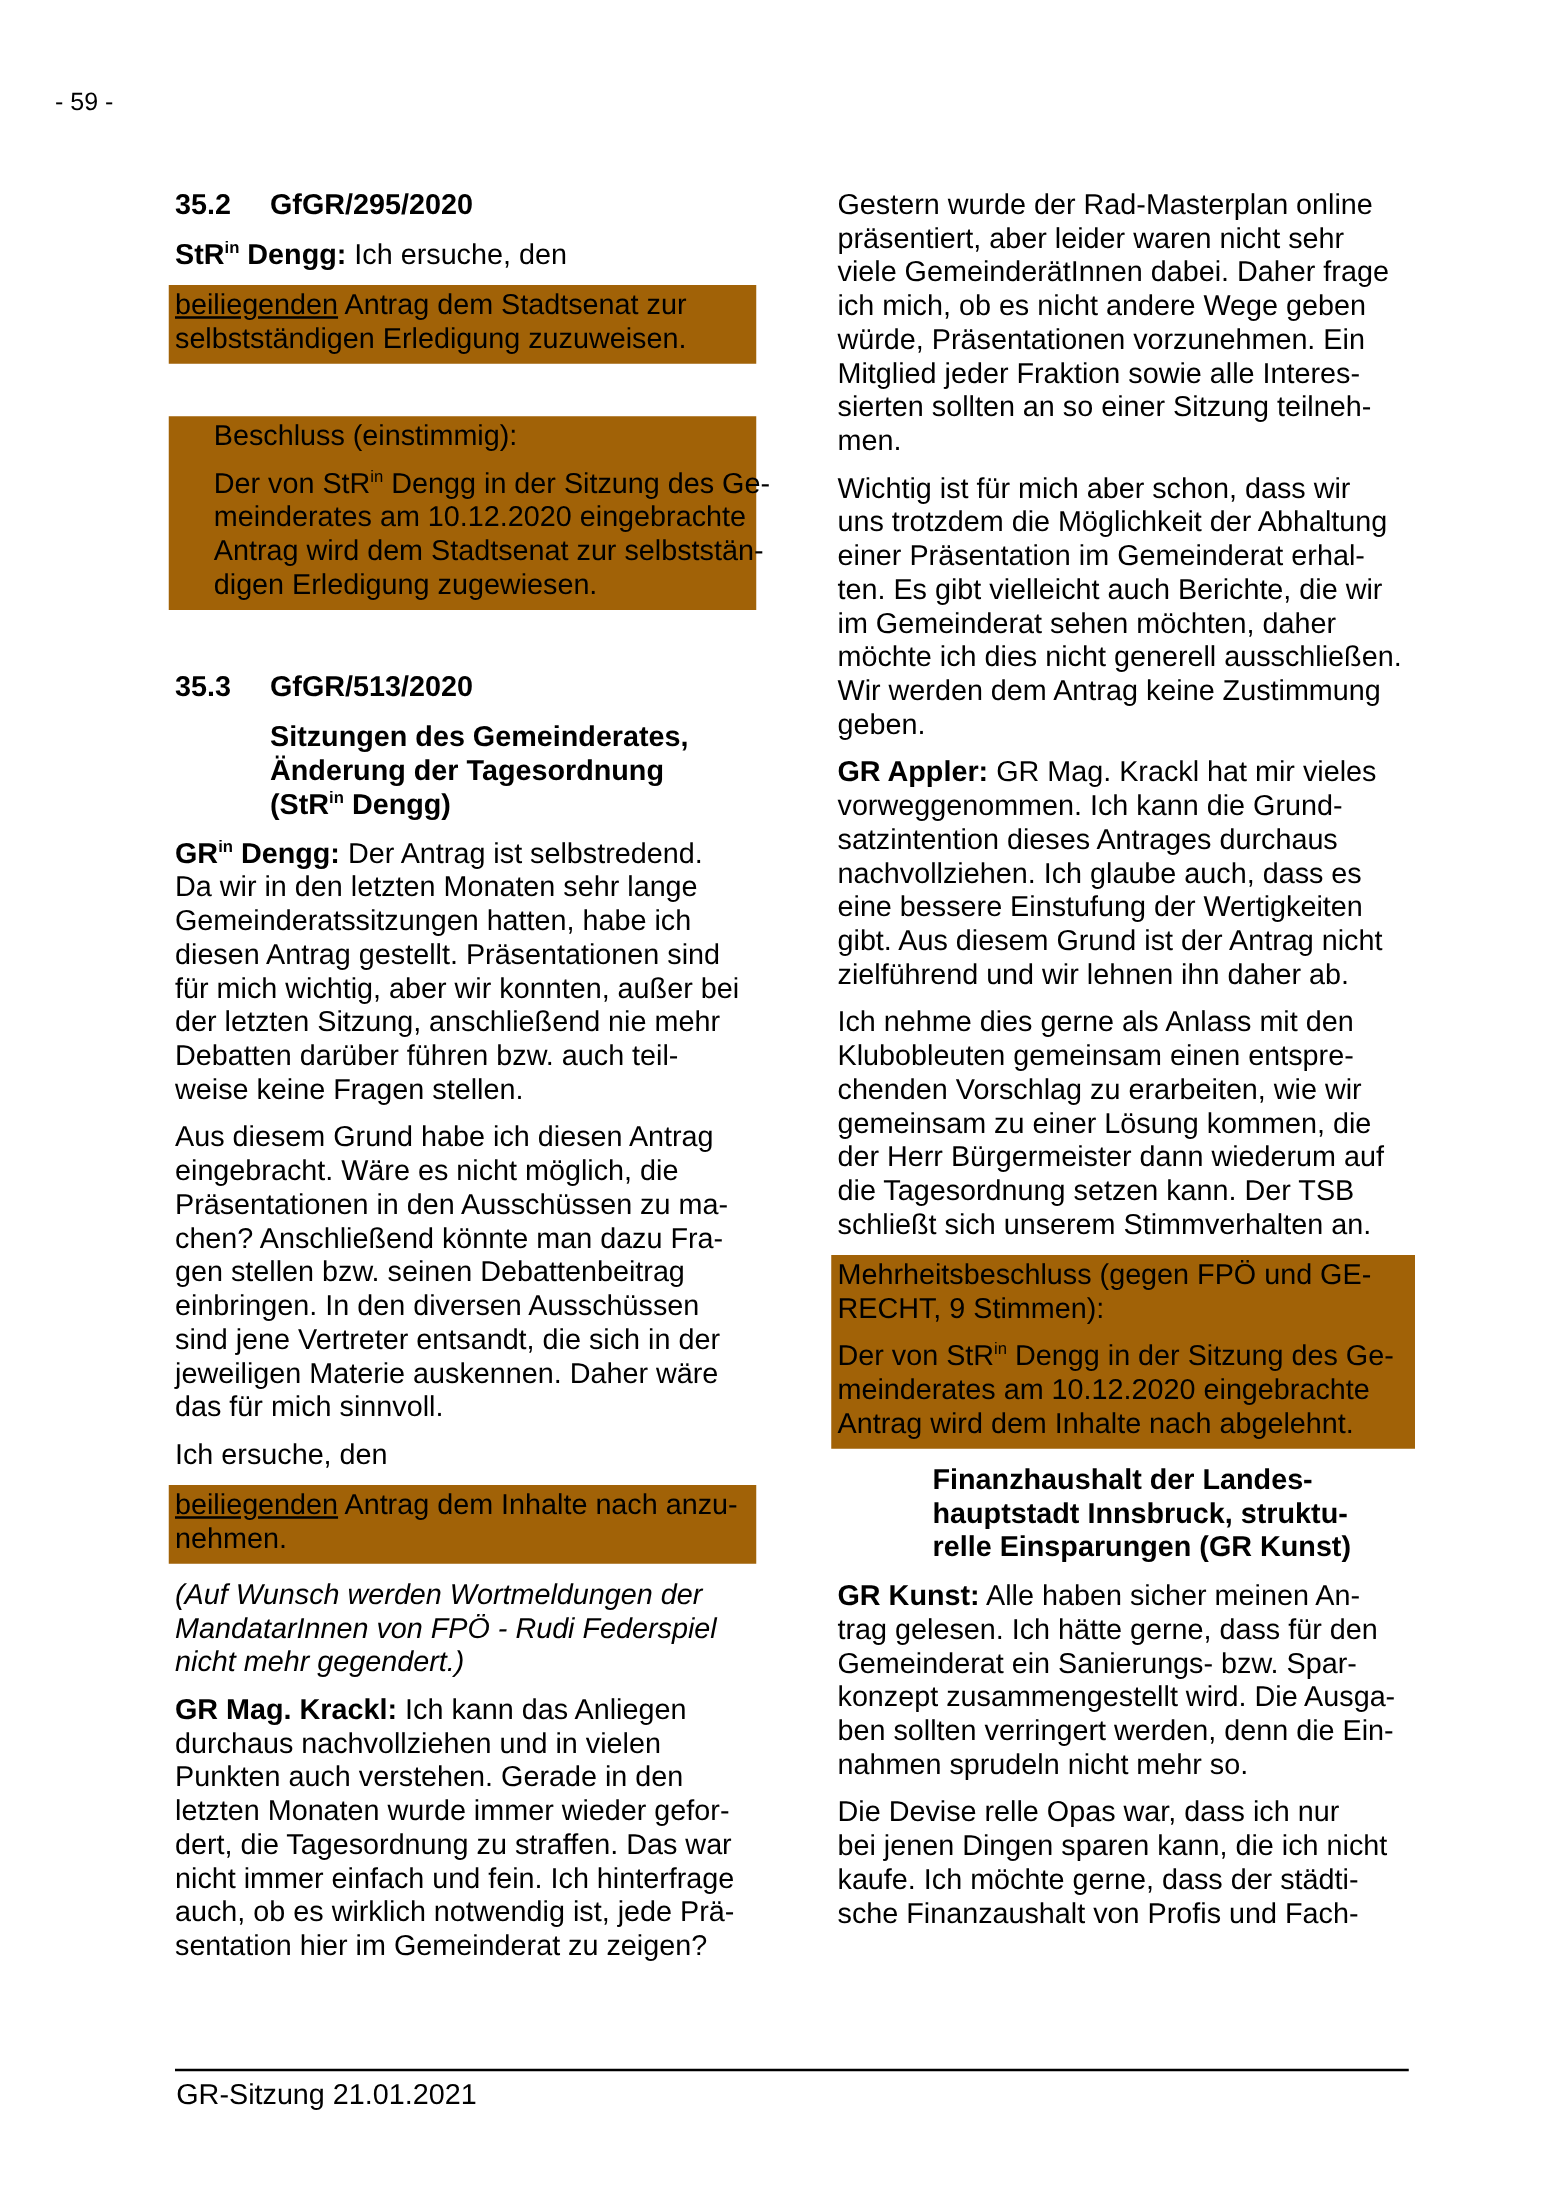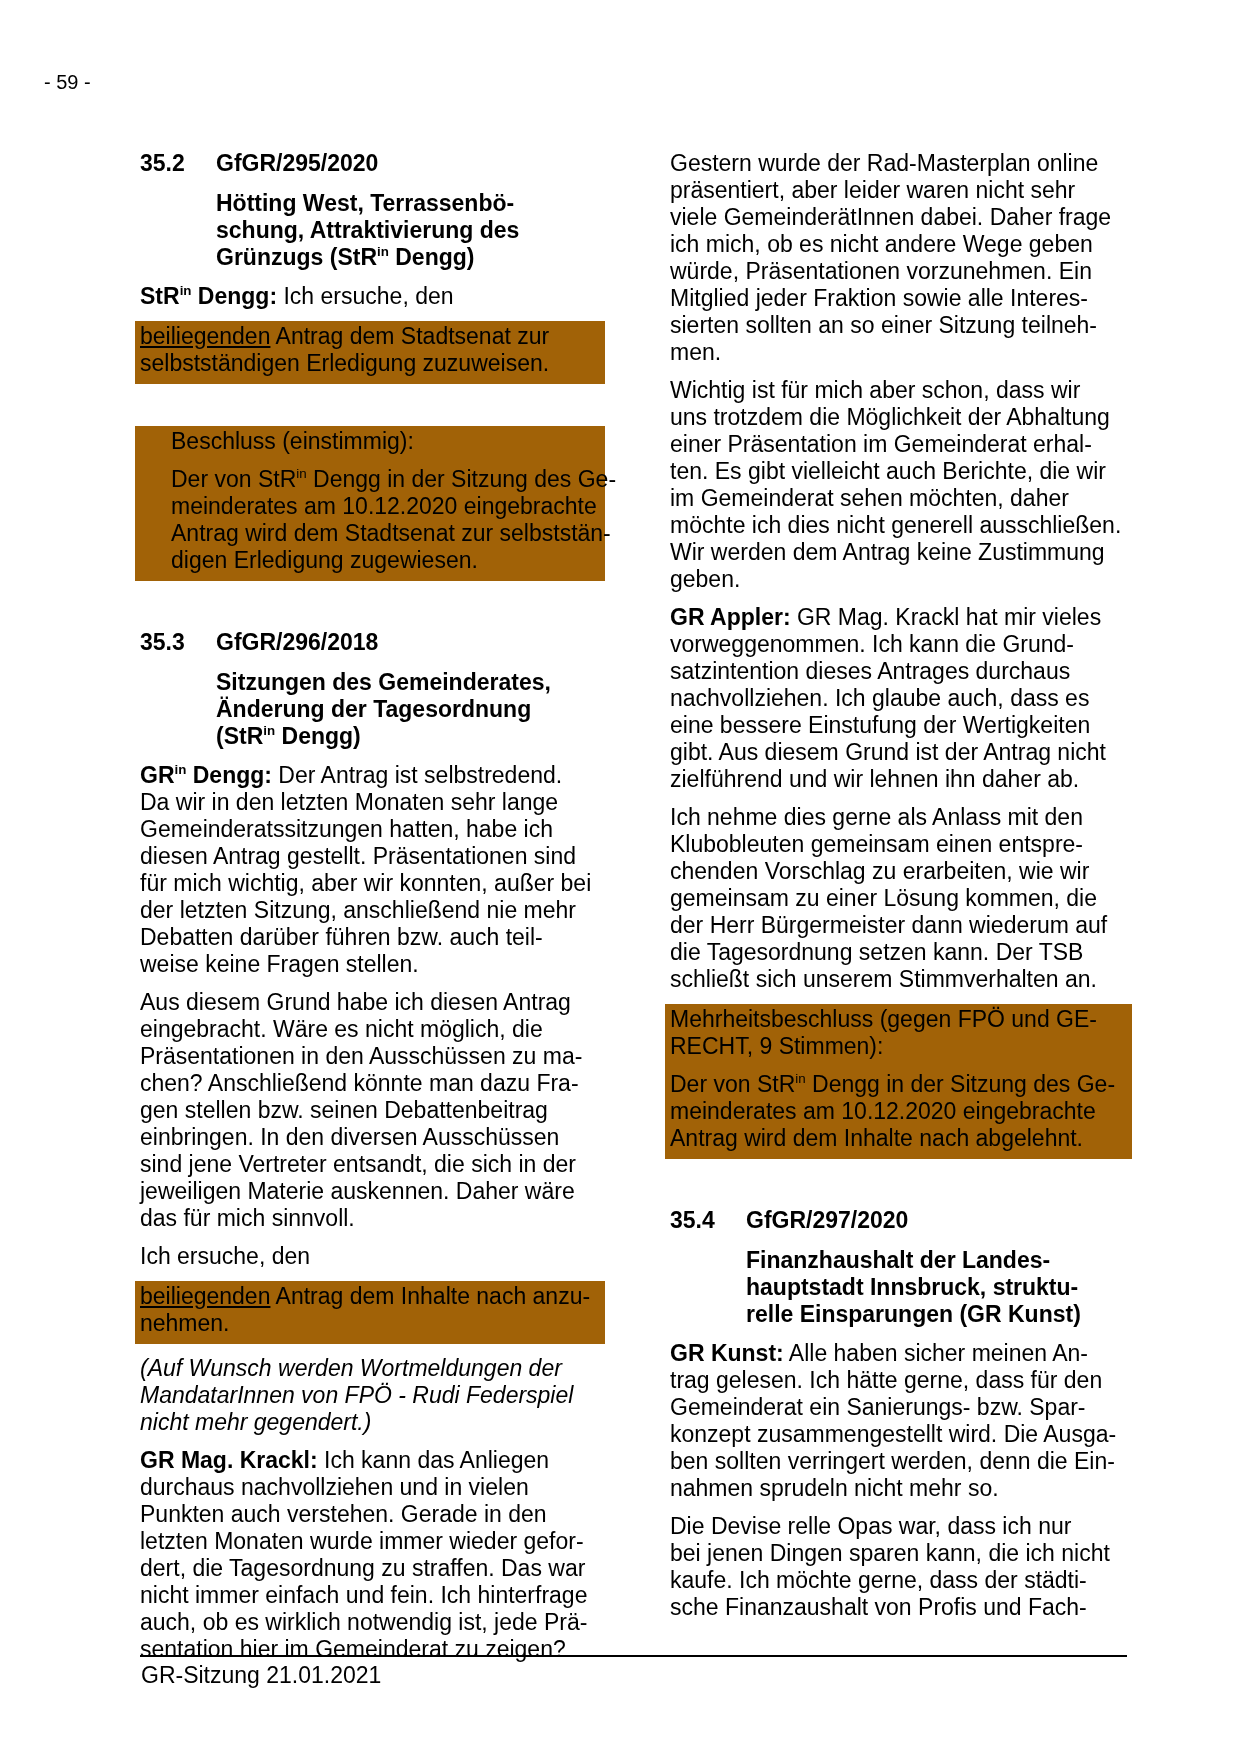--- a/index.html
+++ b/index.html
@@ -61,40 +61,37 @@
 <body>
 
 <div class="page">
 
   <div class="pagenum">- 59 -</div>
 
   <div class="col col-left">
 
     <div class="sech"><span class="num">35.2</span><span>GfGR/295/2020</span></div>
 
-    <div class="p sub"><span class="b">Hötting West, Terrassenbö-
-schung, Attraktivierung des
-Grünzugs (StR</span><sup class="b">in</sup><span class="b"> Dengg)</span></div>
 
     <div class="p"><span class="b">StR</span><sup class="b">in</sup><span class="b"> Dengg:</span><span> Ich ersuche, den</span></div>
 
     <div class="hl">
       <div class="p"><span class="u">beiliegenden</span><span> Antrag dem Stadtsenat zur
 selbstständigen Erledigung zuzuweisen.</span></div>
     </div>
 
     <div class="hl box-gap">
       <div class="p"><span>Beschluss (einstimmig):</span></div>
       <div class="p"><span>Der von StR</span><sup>in</sup><span> Dengg in der Sitzung des Ge-
 meinderates am 10.12.2020 eingebrachte
 Antrag wird dem Stadtsenat zur selbststän-
 digen Erledigung zugewiesen.</span></div>
     </div>
 
-    <div class="sech sec-gap"><span class="num">35.3</span><span>GfGR/296/2018</span></div>
+    <div class="sech sec-gap"><span class="num">35.3</span><span>GfGR/513/2020</span></div>
 
     <div class="p sub"><span class="b">Sitzungen des Gemeinderates,
 Änderung der Tagesordnung
 (StR</span><sup class="b">in</sup><span class="b"> Dengg)</span></div>
 
     <div class="p"><span class="b">GR</span><sup class="b">in</sup><span class="b"> Dengg:</span><span> Der Antrag ist selbstredend.
 Da wir in den letzten Monaten sehr lange
 Gemeinderatssitzungen hatten, habe ich
 diesen Antrag gestellt. Präsentationen sind
 für mich wichtig, aber wir konnten, außer bei
@@ -171,21 +168,20 @@
 schließt sich unserem Stimmverhalten an.</span></div>
 
     <div class="hl">
       <div class="p"><span>Mehrheitsbeschluss (gegen FPÖ und GE-
 RECHT, 9 Stimmen):</span></div>
       <div class="p"><span>Der von StR</span><sup>in</sup><span> Dengg in der Sitzung des Ge-
 meinderates am 10.12.2020 eingebrachte
 Antrag wird dem Inhalte nach abgelehnt.</span></div>
     </div>
 
-    <div class="sech sec-gap"><span class="num">35.4</span><span>GfGR/297/2020</span></div>
 
     <div class="p sub"><span class="b">Finanzhaushalt der Landes-
 hauptstadt Innsbruck, struktu-
 relle Einsparungen (GR Kunst)</span></div>
 
     <div class="p"><span class="b">GR Kunst:</span><span> Alle haben sicher meinen An-
 trag gelesen. Ich hätte gerne, dass für den
 Gemeinderat ein Sanierungs- bzw. Spar-
 konzept zusammengestellt wird. Die Ausga-
 ben sollten verringert werden, denn die Ein-

